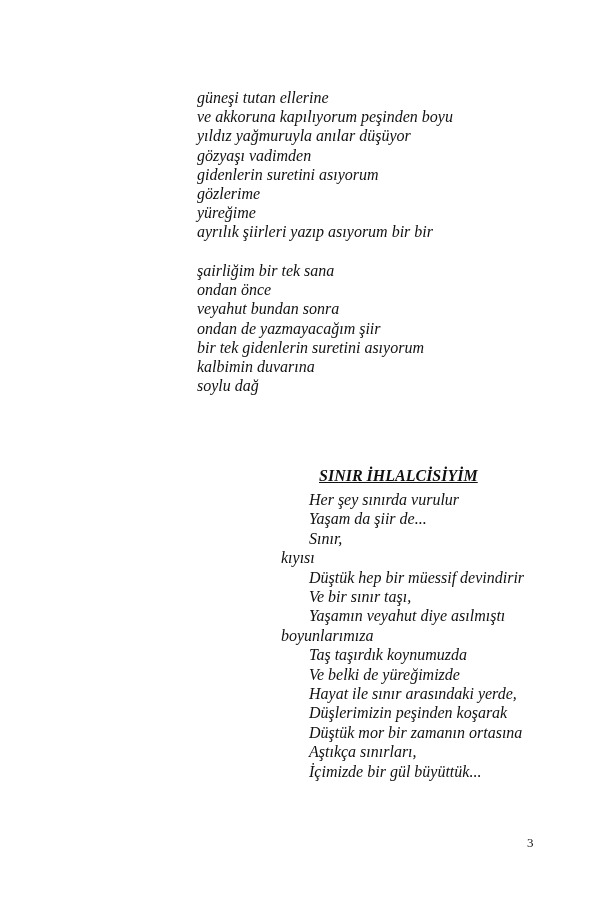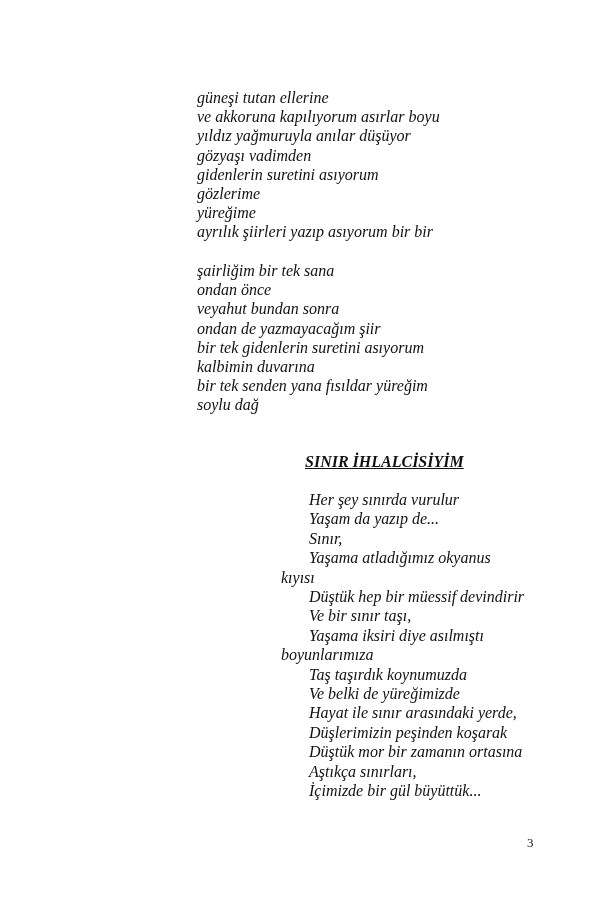--- a/index.html
+++ b/index.html
@@ -4,64 +4,62 @@
 <style>
   html, body { margin: 0; padding: 0; background: #ffffff; }
   body { width: 600px; height: 900px; position: relative; overflow: hidden;
          font-family: "Liberation Serif", "DejaVu Serif", serif; color: #111; }
   .page { position: absolute; left: 4px; top: 0; width: 600px; height: 900px; }
   .stanza { position: absolute; left: 193px; margin: 0; padding: 0; }
   .line { font-style: italic; font-size: 16px; line-height: 19.2px; white-space: nowrap; display: block; }
   #stanza1 { top: 88px; }
   #stanza2 { top: 261px; }
   .title { position: absolute; left: 301px; top: 453px; font-size: 16px; font-weight: bold;
-           font-style: italic; text-decoration: underline; white-space: nowrap; margin: 0; }
+           font-style: italic; text-decoration: underline; white-space: nowrap; margin: 14px; }
   .poem2 { position: absolute; left: 273px; top: 486px; margin: 4px; padding: 0; }
   .poem2 .line.indent { padding-left: 28px; }
   .poem2 .line { line-height: 19.4px; }
   .page-number { position: absolute; left: 523px; top: 835px; font-size: 13px; }
 </style>
 </head>
 <body>
 
 <div class="page">
 
   <div class="stanza" id="stanza1">
     <span class="line">güneşi tutan ellerine</span>
-    <span class="line">ve akkoruna kapılıyorum asırlar boyu</span>
+    <span class="line">ve akkoruna kapılıyorum peşinden boyu</span>
     <span class="line">yıldız yağmuruyla anılar düşüyor</span>
     <span class="line">gözyaşı vadimden</span>
     <span class="line">gidenlerin suretini asıyorum</span>
     <span class="line">gözlerime</span>
     <span class="line">yüreğime</span>
     <span class="line">ayrılık şiirleri yazıp asıyorum bir bir</span>
   </div>
 
   <div class="stanza" id="stanza2">
     <span class="line">şairliğim bir tek sana</span>
     <span class="line">ondan önce</span>
     <span class="line">veyahut bundan sonra</span>
     <span class="line">ondan de yazmayacağım şiir</span>
     <span class="line">bir tek gidenlerin suretini asıyorum</span>
     <span class="line">kalbimin duvarına</span>
-    <span class="line">bir tek senden yana fısıldar yüreğim</span>
     <span class="line">soylu dağ</span>
   </div>
 
   <h2 class="title">SINIR İHLALCİSİYİM</h2>
 
   <div class="poem2">
     <span class="line indent">Her şey sınırda vurulur</span>
-    <span class="line indent">Yaşam da yazıp de...</span>
+    <span class="line indent">Yaşam da şiir de...</span>
     <span class="line indent">Sınır,</span>
-    <span class="line indent">Yaşama atladığımız okyanus</span>
     <span class="line">kıyısı</span>
     <span class="line indent">Düştük hep bir müessif devindirir</span>
     <span class="line indent">Ve bir sınır taşı,</span>
-    <span class="line indent">Yaşama iksiri diye asılmıştı</span>
+    <span class="line indent">Yaşamın veyahut diye asılmıştı</span>
     <span class="line">boyunlarımıza</span>
     <span class="line indent">Taş taşırdık koynumuzda</span>
     <span class="line indent">Ve belki de yüreğimizde</span>
     <span class="line indent">Hayat ile sınır arasındaki yerde,</span>
     <span class="line indent">Düşlerimizin peşinden koşarak</span>
     <span class="line indent">Düştük mor bir zamanın ortasına</span>
     <span class="line indent">Aştıkça sınırları,</span>
     <span class="line indent">İçimizde bir gül büyüttük...</span>
   </div>
 

